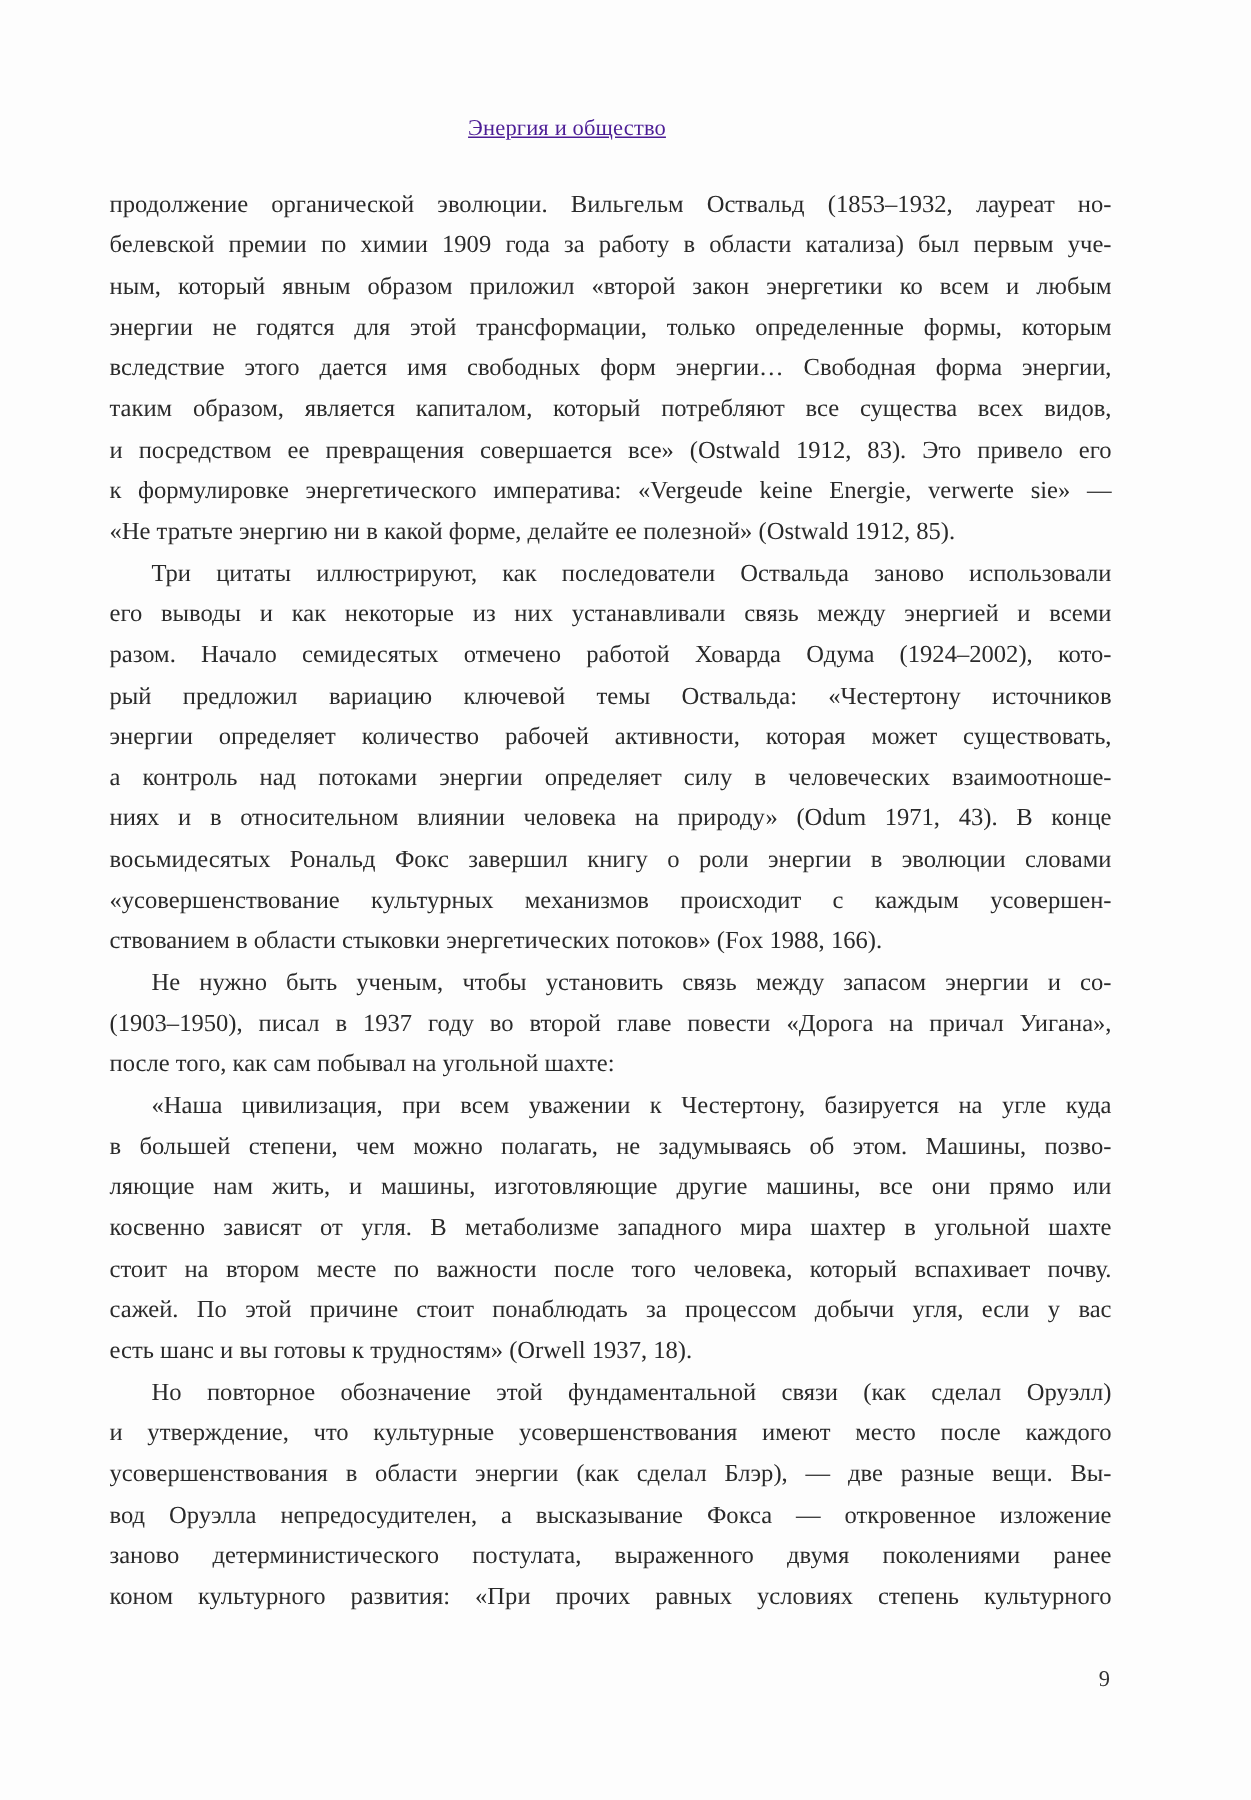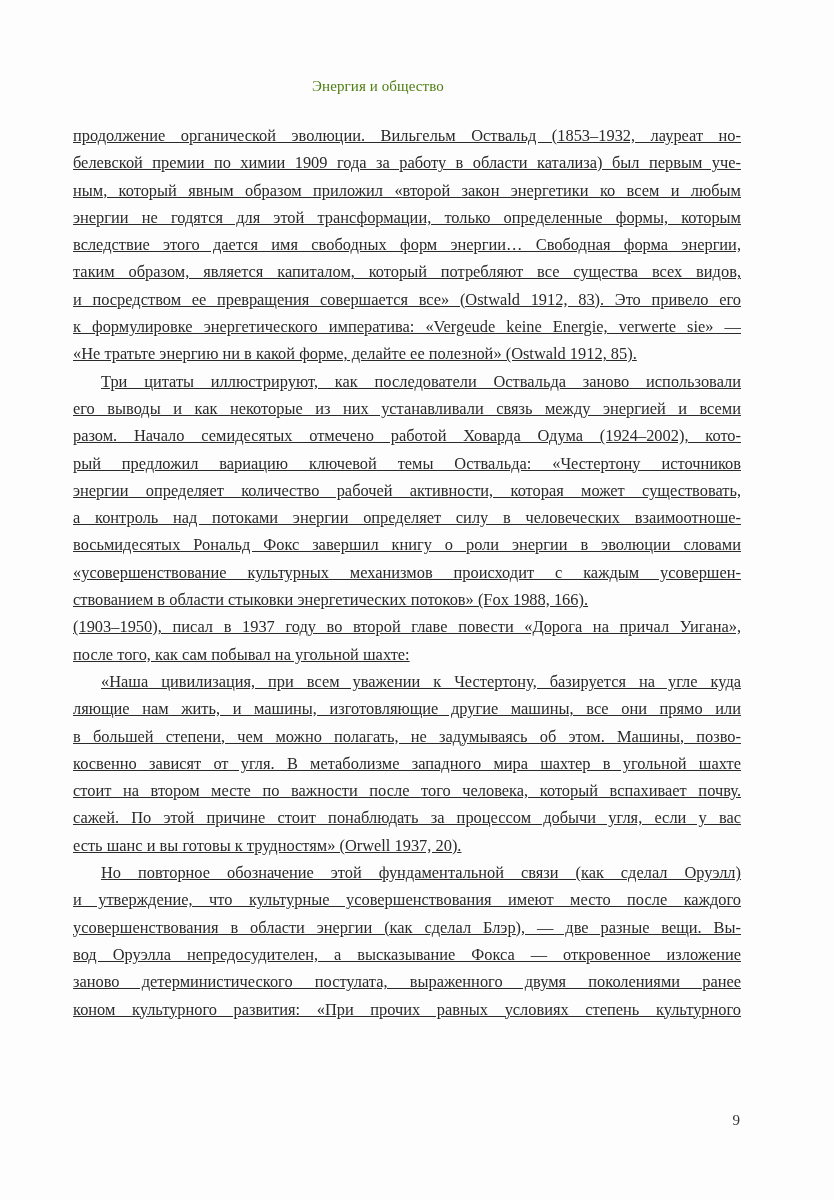--- a/index.html
+++ b/index.html
@@ -1,21 +1,21 @@
 <!DOCTYPE html>
 <html><head>
 <meta charset="utf-8">
 <style>
   html, body { margin: 0; padding: 0; background: #ffffff; }
   body { width: 834px; height: 1200px; position: relative; overflow: hidden; }
   .page { position: absolute; left: 0; top: 0; width: 834px; height: 1200px; background: #fdfdfd; color: #2a2a2a; font-family: "Liberation Serif", "DejaVu Serif", serif; }
-  .running-head { position: absolute; top: 78px; left: 0; width: 756px; text-align: center; font-size: 15px; color: #4d7c0f; letter-spacing: 0.1px; }
+  .running-head { position: absolute; top: 78px; left: 0; width: 756px; text-align: center; font-size: 15px; color: #4c1d95; letter-spacing: 0.1px; text-decoration: underline; }
   .body-text { position: absolute; left: 73px; top: 122px; width: 668px; font-size: 16.4px; line-height: 27.3px; text-align: justify; hyphens: manual; }
   .body-text p { margin: 0; text-indent: 0; }
-  .line { display: block; text-align: justify; text-align-last: justify; white-space: nowrap; overflow: visible; height: 27.3px; text-decoration: underline; }
+  .line { display: block; text-align: justify; text-align-last: justify; white-space: nowrap; overflow: visible; height: 27.3px; }
   .line.last { text-align-last: left; }
   .line.indent { padding-left: 28px; }
   .folio { position: absolute; top: 1112px; left: 700px; width: 40px; text-align: right; font-size: 15px; color: #333; }
 </style>
 </head>
 <body>
 
 <div class="page">
   <div class="running-head">Энергия и общество</div>
 
@@ -31,36 +31,38 @@
         <span class="line">к формулировке энергетического императива: «Vergeude keine Energie, verwerte sie» —</span>
         <span class="line last">«Не тратьте энергию ни в какой форме, делайте ее полезной» (Ostwald 1912, 85).</span>
       </p>
       <p>
         <span class="line indent">Три цитаты иллюстрируют, как последователи Оствальда заново использовали</span>
         <span class="line">его выводы и как некоторые из них устанавливали связь между энергией и всеми</span>
         <span class="line">разом. Начало семидесятых отмечено работой Ховарда Одума (1924–2002), кото-</span>
         <span class="line">рый предложил вариацию ключевой темы Оствальда: «Честертону источников</span>
         <span class="line">энергии определяет количество рабочей активности, которая может существовать,</span>
         <span class="line">а контроль над потоками энергии определяет силу в человеческих взаимоотноше-</span>
+        <span class="line">ниях и в относительном влиянии человека на природу» (Odum 1971, 43). В конце</span>
         <span class="line">восьмидесятых Рональд Фокс завершил книгу о роли энергии в эволюции словами</span>
         <span class="line">«усовершенствование культурных механизмов происходит с каждым усовершен-</span>
         <span class="line last">ствованием в области стыковки энергетических потоков» (Fox 1988, 166).</span>
       </p>
       <p>
+        <span class="line indent">Не нужно быть ученым, чтобы установить связь между запасом энергии и со-</span>
         <span class="line">(1903–1950), писал в 1937 году во второй главе повести «Дорога на причал Уигана»,</span>
         <span class="line last">после того, как сам побывал на угольной шахте:</span>
       </p>
       <p>
         <span class="line indent">«Наша цивилизация, при всем уважении к Честертону, базируется на угле куда</span>
+        <span class="line">в большей степени, чем можно полагать, не задумываясь об этом. Машины, позво-</span>
         <span class="line">ляющие нам жить, и машины, изготовляющие другие машины, все они прямо или</span>
-        <span class="line">в большей степени, чем можно полагать, не задумываясь об этом. Машины, позво-</span>
         <span class="line">косвенно зависят от угля. В метаболизме западного мира шахтер в угольной шахте</span>
         <span class="line">стоит на втором месте по важности после того человека, который вспахивает почву.</span>
         <span class="line">сажей. По этой причине стоит понаблюдать за процессом добычи угля, если у вас</span>
-        <span class="line last">есть шанс и вы готовы к трудностям» (Orwell 1937, 20).</span>
+        <span class="line last">есть шанс и вы готовы к трудностям» (Orwell 1937, 18).</span>
       </p>
       <p>
         <span class="line indent">Но повторное обозначение этой фундаментальной связи (как сделал Оруэлл)</span>
         <span class="line">и утверждение, что культурные усовершенствования имеют место после каждого</span>
         <span class="line">усовершенствования в области энергии (как сделал Блэр), — две разные вещи. Вы-</span>
         <span class="line">вод Оруэлла непредосудителен, а высказывание Фокса — откровенное изложение</span>
         <span class="line">заново детерминистического постулата, выраженного двумя поколениями ранее</span>
         <span class="line">коном культурного развития: «При прочих равных условиях степень культурного</span>
       </p>
     </div>

